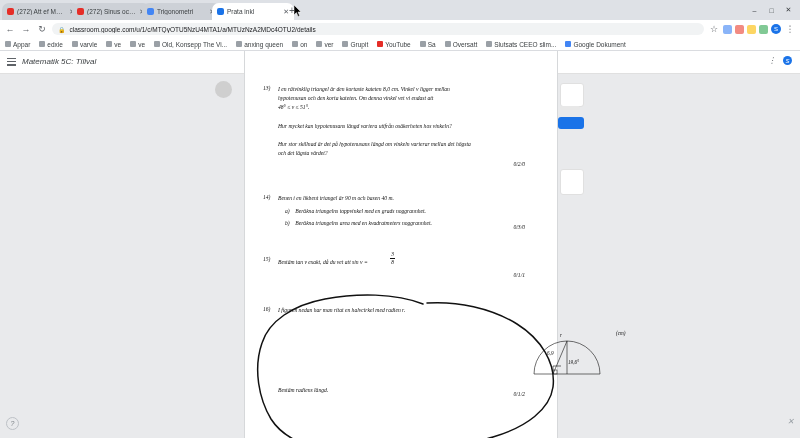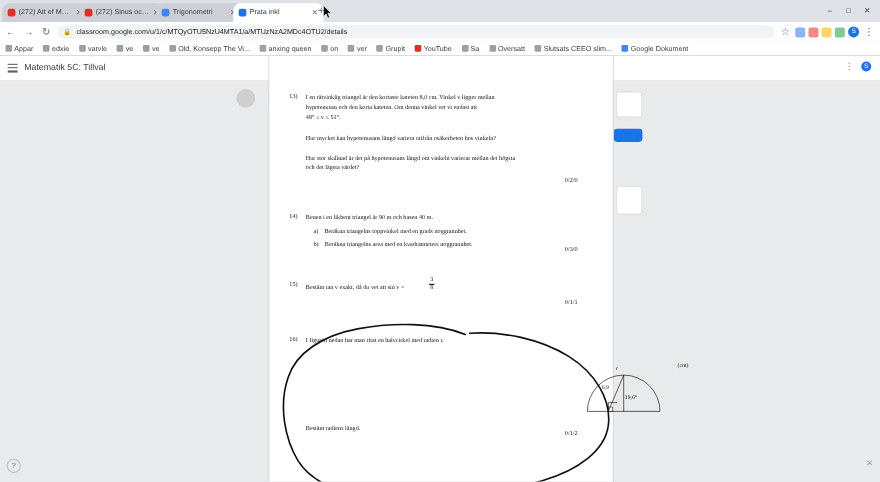--- a/index.html
+++ b/index.html
@@ -44,21 +44,21 @@
 
   .bookmarks{position:absolute;left:0;top:38px;width:800px;height:13px;background:#fff;border-bottom:1px solid #dadce0;display:flex;align-items:center;gap:9px;padding:0 5px;box-sizing:border-box;font-size:6.5px;color:#3c4043;white-space:nowrap;overflow:hidden;}
   .bm{display:flex;align-items:center;gap:2px;}
   .bm .bi{width:6px;height:6px;border-radius:1px;background:#9aa0a6;flex:none;}
 
   
   .cursor{position:absolute;left:294px;top:5px;width:8px;height:12px;}
   .cursor svg{display:block;}
 
   
-  .page{position:absolute;left:0;top:51px;width:800px;height:387px;background:#e9eaec;overflow:hidden;}
+  .page{position:absolute;left:0;top:51px;width:800px;height:387px;background:#e9eaec;overflow:hidden;font-style:italic;}
 
   
   .cr-header{position:absolute;left:0;top:0;width:800px;height:22px;background:#fff;border-bottom:1px solid #e0e0e0;}
   .cr-burger{position:absolute;left:7px;top:7px;width:9px;height:8px;}
   .cr-burger i{display:block;height:1.2px;background:#5f6368;margin-bottom:2px;}
   .cr-title{position:absolute;left:22px;top:6px;font-size:8px;color:#3c4043;}
   .cr-hicons{position:absolute;right:8px;top:5px;display:flex;align-items:center;gap:7px;}
   .cr-dots{width:8px;height:8px;color:#5f6368;font-size:8px;line-height:8px;}
   .cr-av{width:9px;height:9px;border-radius:50%;background:#1a73e8;color:#fff;font-size:6px;display:flex;align-items:center;justify-content:center;}
 

